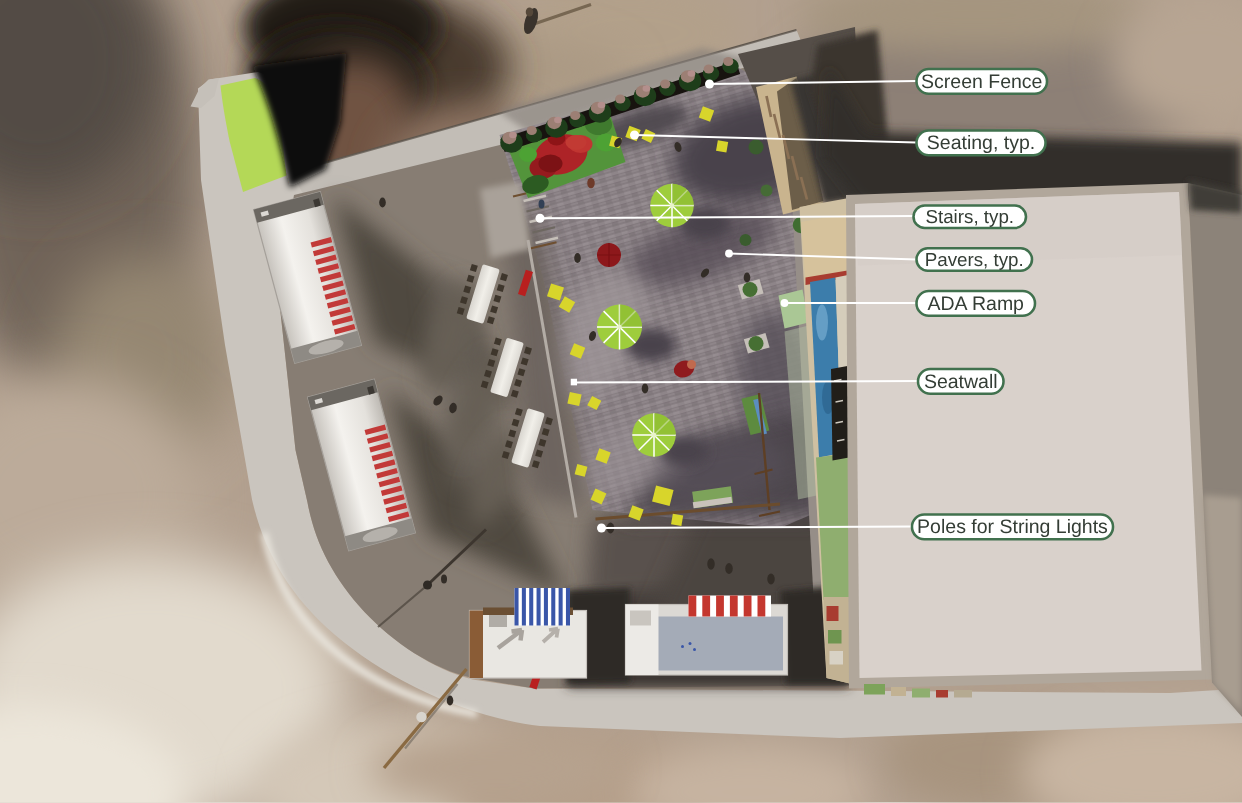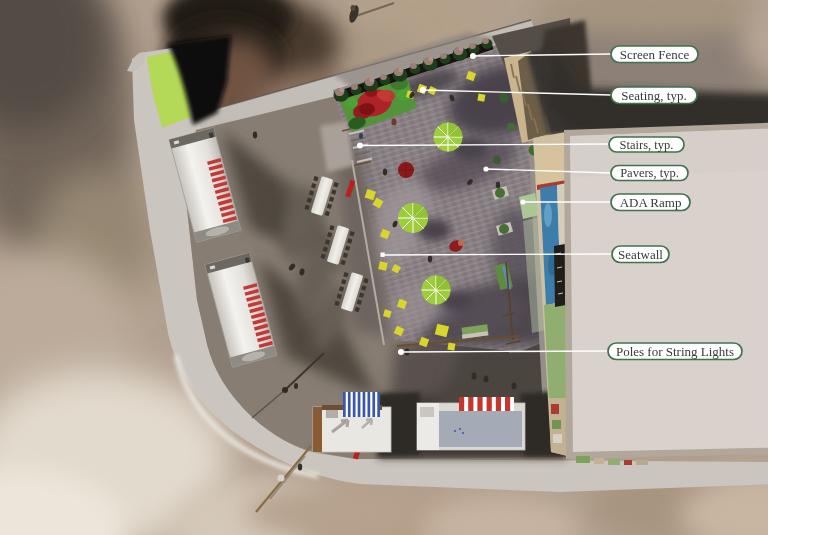--- a/index.html
+++ b/index.html
@@ -1,16 +1,16 @@
 <!DOCTYPE html>
 <html><head>
 <meta charset="utf-8">
 <style>
 html,body{margin:0;padding:0;background:#fff;}
-.stage{position:relative;width:768px;height:535px;overflow:hidden;font-family:Liberation Serif, serif;}
+.stage{position:relative;width:828px;height:535px;overflow:hidden;font-family:Liberation Sans, sans-serif;}
 svg{position:absolute;left:0;top:0;}
 </style>
 </head>
 <body>
 <div class="stage">
 <svg width="828" height="535" viewBox="0 0 828 535">
 <defs>
 <filter id="b2" x="-40%" y="-40%" width="180%" height="180%">
           <feGaussianBlur stdDeviation="2"></feGaussianBlur>
         </filter>

